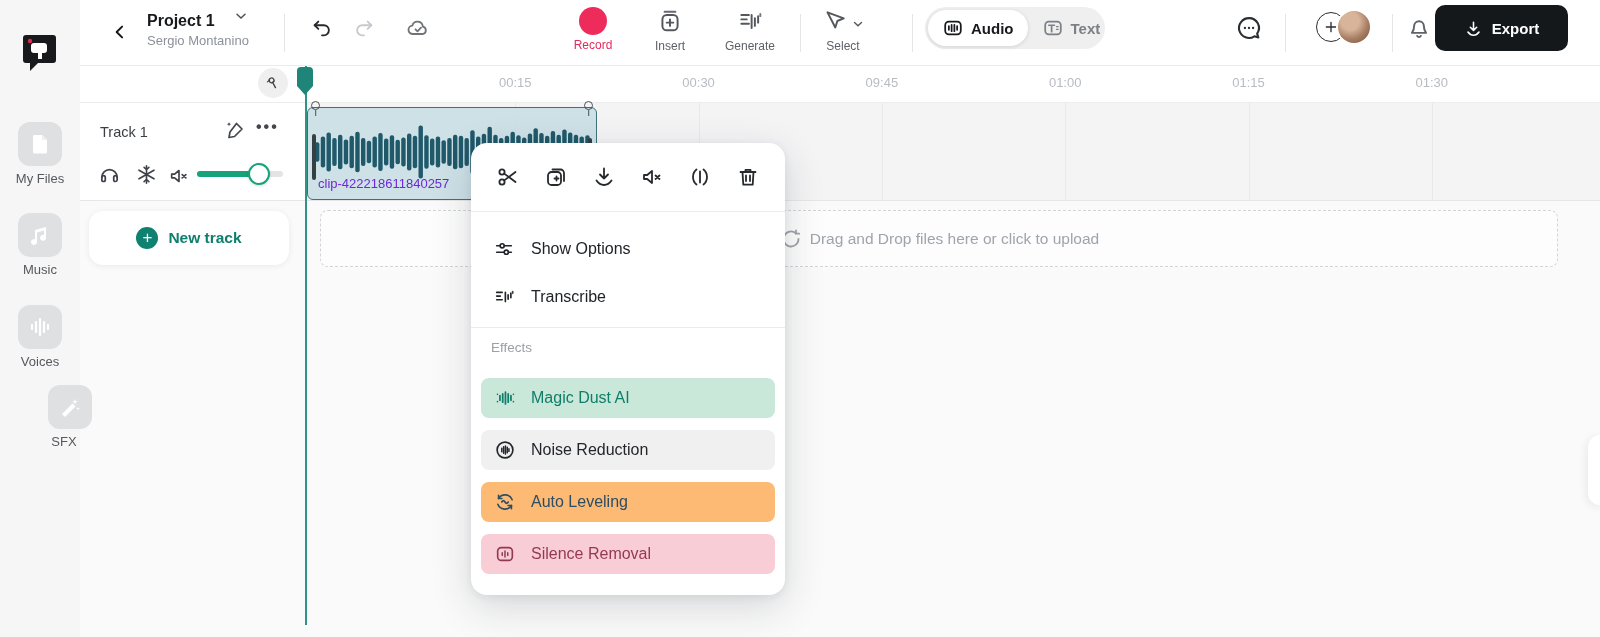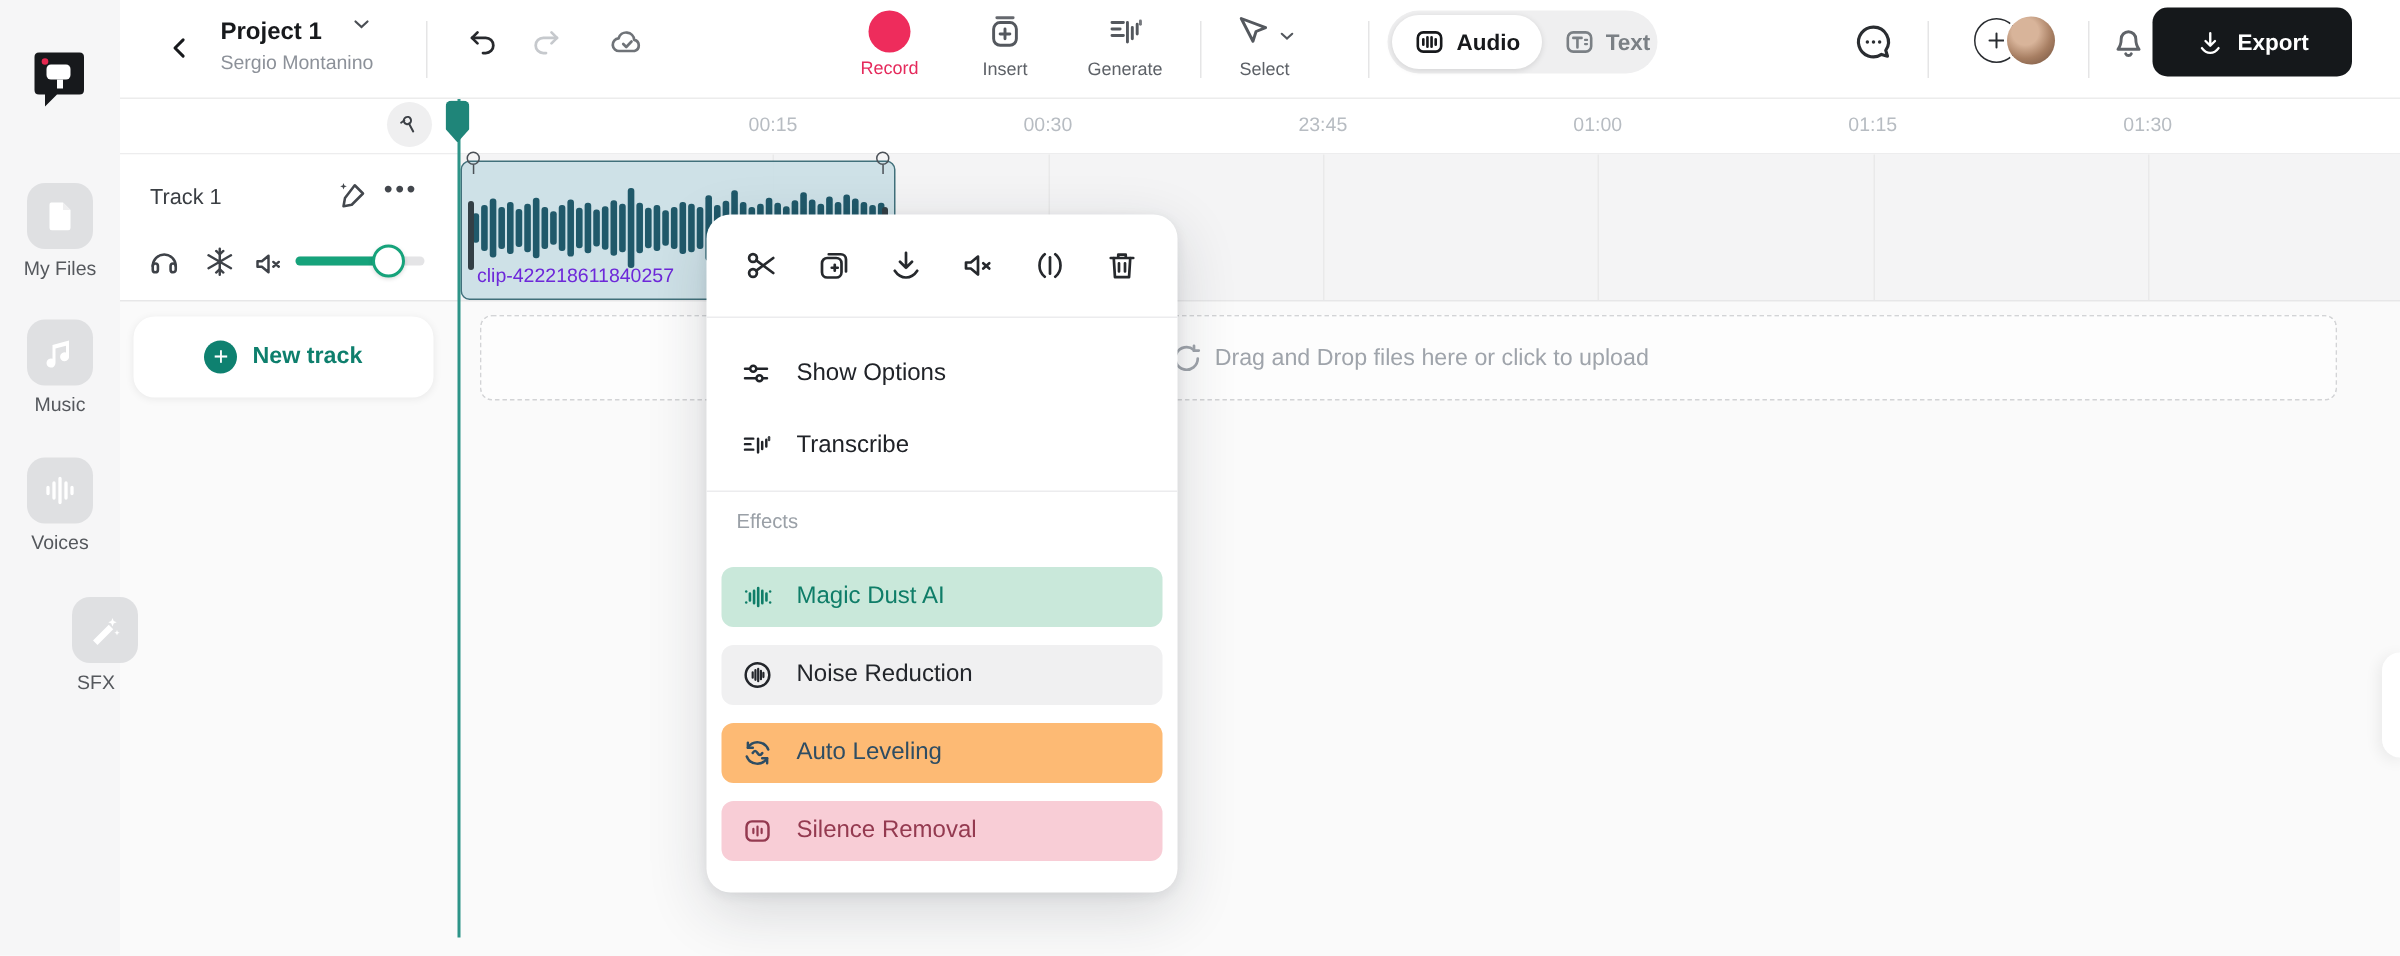--- a/index.html
+++ b/index.html
@@ -139,21 +139,21 @@
     <div class="lbl">Music</div>
   </div>
   <div class="side-item" style="top:305px;">
     <div class="tile">
       <svg width="24" height="24" viewBox="0 0 24 24" stroke="#fff" stroke-width="2.2" stroke-linecap="round" fill="none">
         <path d="M4 10v4M8 7v10M12 4v16M16 7v10M20 10v4"></path>
         </svg>
     </div>
     <div class="lbl">Voices</div>
   </div>
-  <div class="side-item" style="top:398px;padding-left:48px;">
+  <div class="side-item" style="top:385px;padding-left:48px;">
     <div class="tile">
       <svg width="24" height="24" viewBox="0 0 24 24" fill="#fff">
           <path d="M5 19l9.5-9.5 2 2L7 21z" stroke="#fff" stroke-width="1.4"></path>
           <path d="M17 4l.8 2 2 .8-2 .8-.8 2-.8-2-2-.8 2-.8zM20 12l.5 1.3 1.3.5-1.3.5-.5 1.3-.5-1.3-1.3-.5 1.3-.5z"></path>
         </svg>
     </div>
     <div class="lbl">SFX</div>
   </div>
 </div>
 
@@ -285,21 +285,21 @@
           <circle cx="12" cy="8" r="3.2"></circle>
           <path d="M12 11.2V19"></path>
         </g>
         <path d="M4.5 10.5l3-2.2" stroke-width="1.6"></path>
       </svg>
   </div>
   <div id="ruler-ticks">
       <span class="tick-label" style="left: 252px; margin-top: 36px;">00:00</span>
       <span class="tick-label" style="left: 435.3px;">00:15</span>
       <span class="tick-label" style="left: 618.6px;">00:30</span>
-      <span class="tick-label" style="left: 801.9px;">23:45</span>
+      <span class="tick-label" style="left: 801.9px;">09:45</span>
       <span class="tick-label" style="left: 985.2px;">01:00</span>
       <span class="tick-label" style="left: 1168.5px;">01:15</span>
       <span class="tick-label" style="left: 1351.8px;">01:30</span>
     </div>
 </div>
 
 <div id="canvas" class="abs">
   <div id="gridlines">
       <div class="gridline" style="left: 210.3px;"></div>
       <div class="gridline" style="left: 393.6px;"></div>

